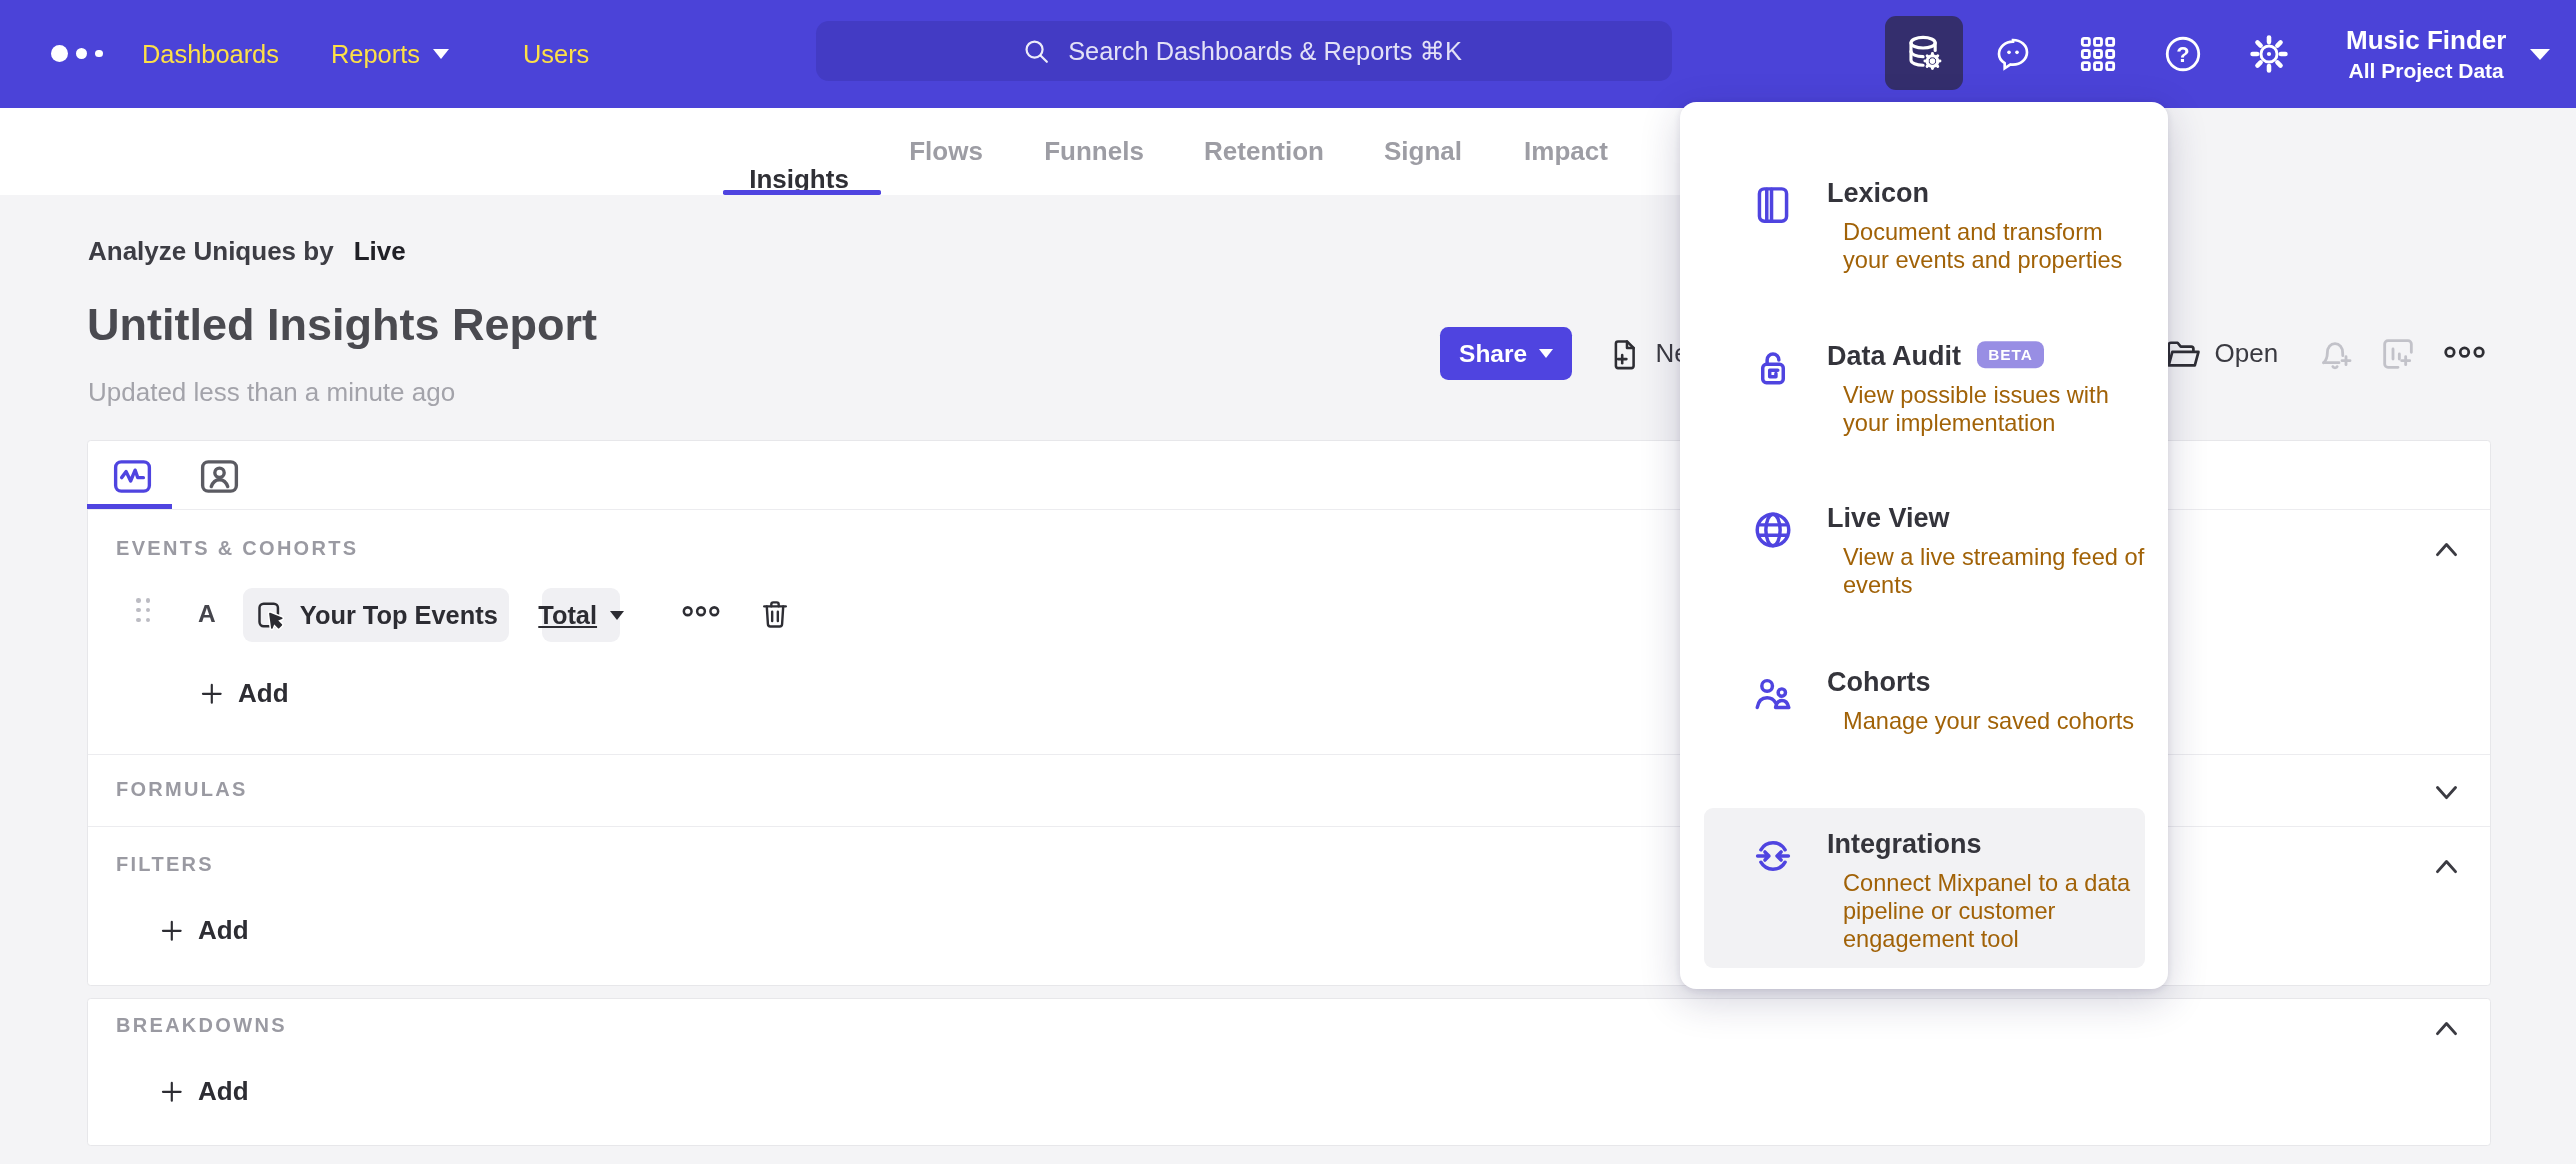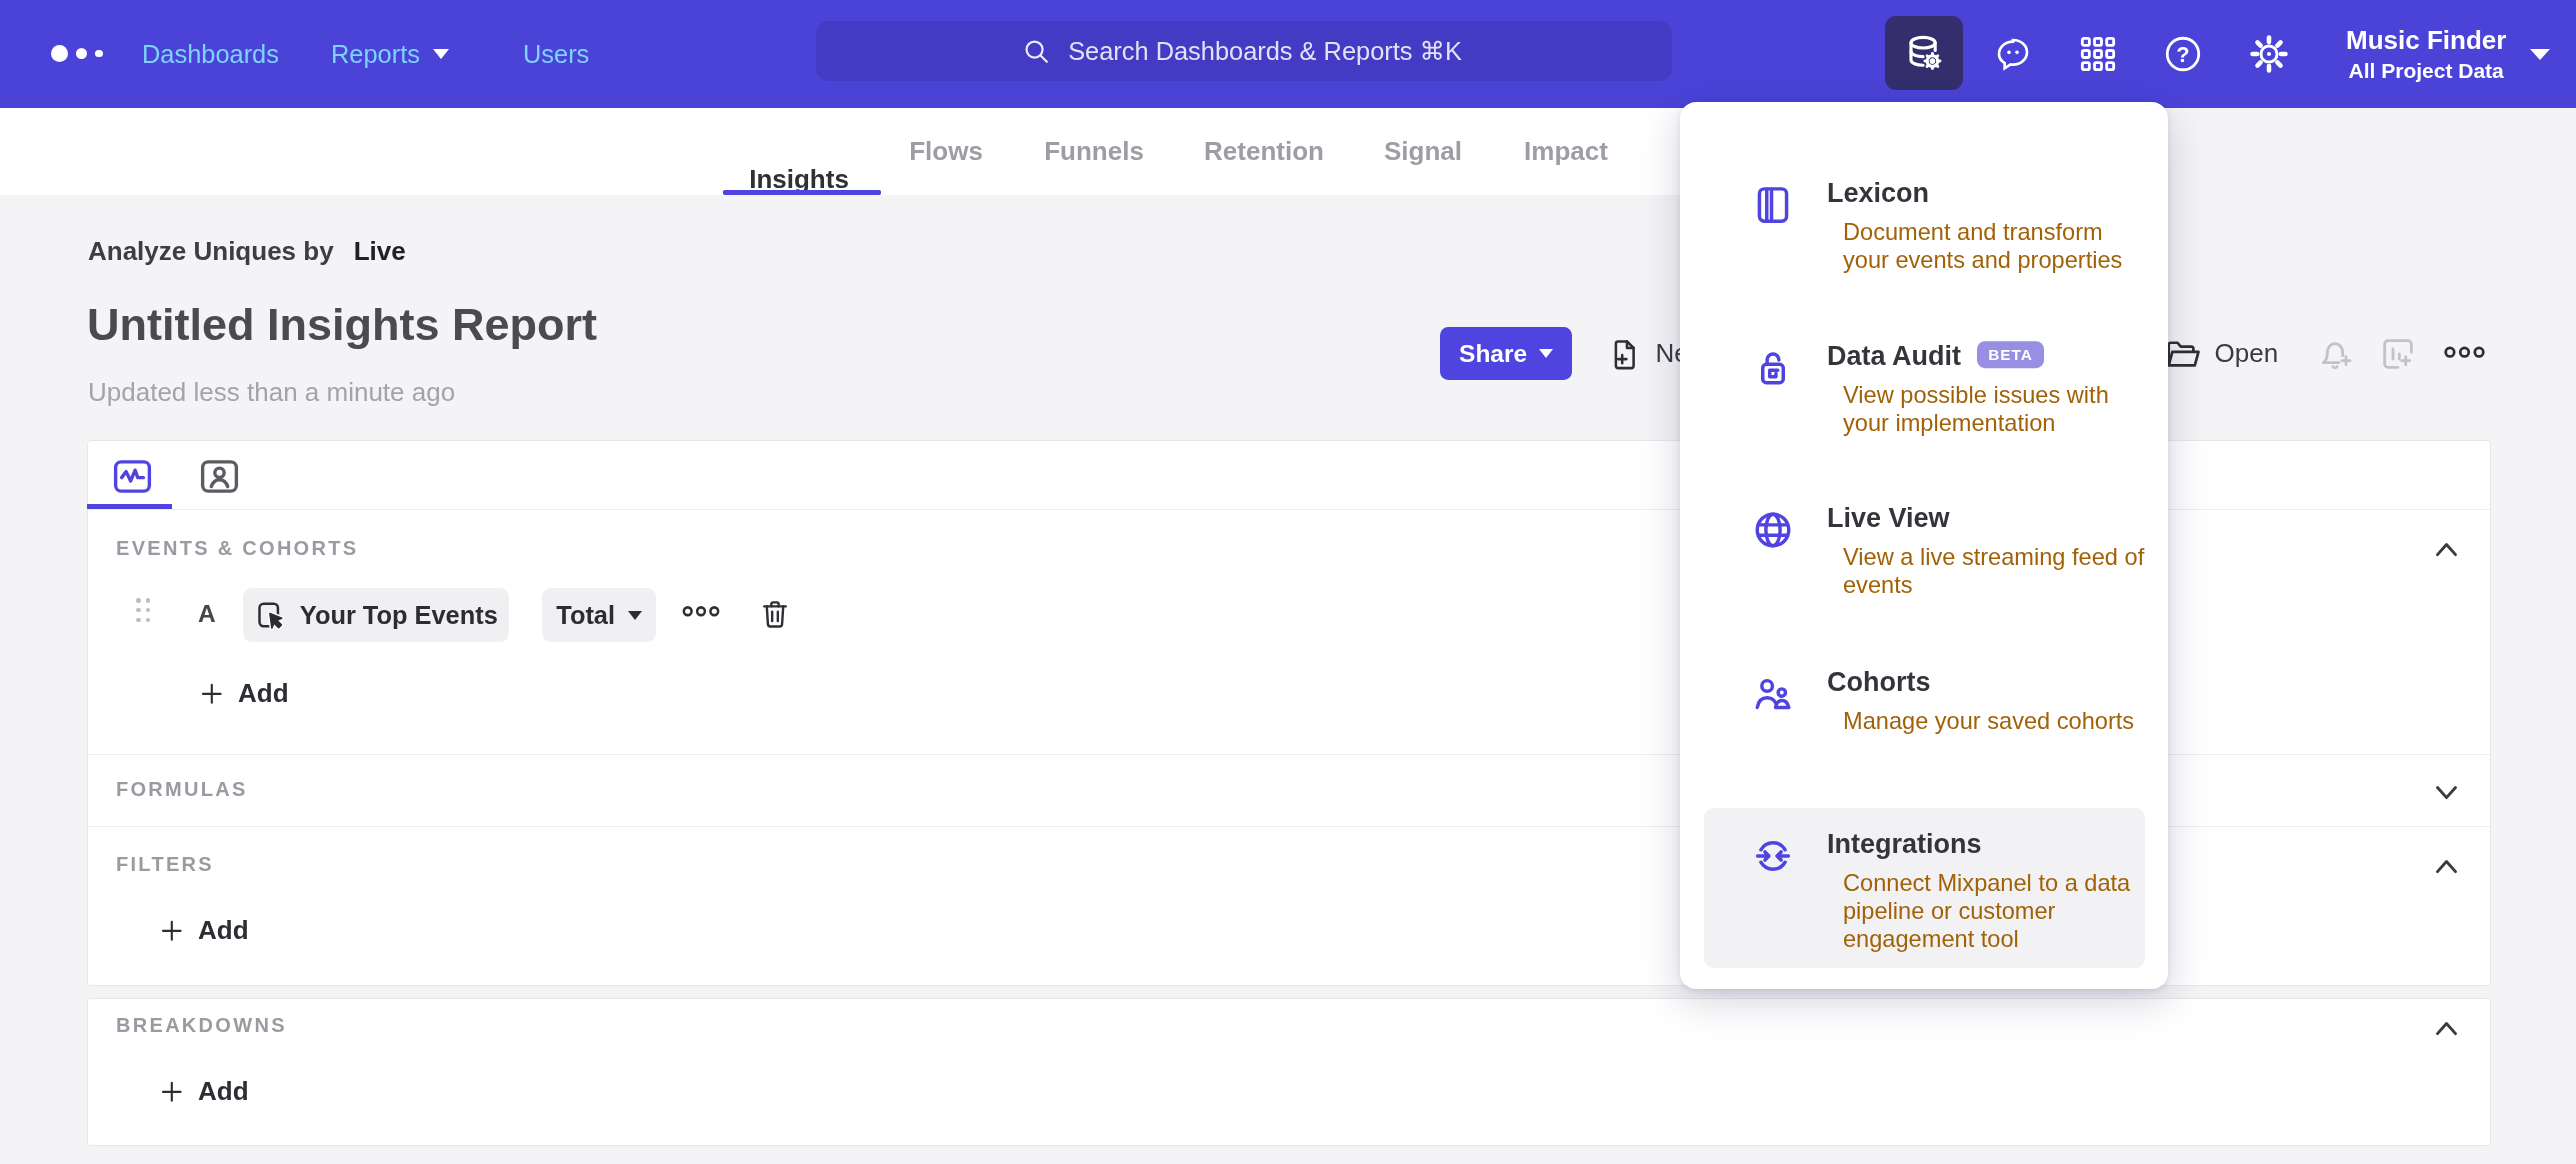--- a/index.html
+++ b/index.html
@@ -6,21 +6,21 @@
   html,body { background:#e8e8ec; }
   body { font-family:"Liberation Sans", sans-serif; -webkit-font-smoothing:antialiased; }
   .stage { position:relative; width:2576px; height:1165px; background:#f4f4f6; overflow:hidden; }
   .abs { position:absolute; }
 
   
   .topbar { position:absolute; left:0; top:0; width:2576px; height:108px; background:#4b43d8; }
   .logo-dots { position:absolute; left:51px; top:45px; display:flex; align-items:center; gap:8.2px; }
   .logo-dots i { display:block; border-radius:50%; background:#fff; }
   .nav-item { position:absolute; top:0; height:108px; display:flex; align-items:center; gap:12.7px;
-              color:#7dd3fc; font-size:25.4px; font-weight:500; cursor:pointer; }
+              color:#fde047; font-size:25.4px; font-weight:500; cursor:pointer; }
   .caret { display:inline-block; width:0; height:0; border-left:8.2px solid transparent;
            border-right:8.2px solid transparent; border-top:10px solid #fff; }
   .searchbar { position:absolute; left:816px; top:21px; width:856px; height:60px;
                background:#433bc4; border-radius:12.7px; display:flex; align-items:center;
                justify-content:center; gap:16.3px; }
   .searchbar input { background:transparent; border:none; outline:none; color:rgba(255,255,255,.92);
                font-size:25.4px; width:399px; font-family:"Liberation Sans",sans-serif; }
   .searchbar input::placeholder { color:rgba(255,255,255,.85); }
   .top-iconbtn { position:absolute; top:0; height:108px; width:78px; display:flex;
                align-items:center; justify-content:center; color:#fff; cursor:pointer; }
@@ -320,21 +320,21 @@
 
   <div class="chip" style="left:243px;width:266px;padding:0;justify-content:center;">
     <svg width="33" height="33" viewBox="0 0 24 24" fill="none" stroke="#2c2c32" stroke-width="1.8" stroke-linejoin="round">
       <rect x="4" y="3.4" width="13.4" height="16.4" rx="3"></rect>
       <path d="M11.6 10.6l8.6 3.4-3.7 1.4 3.4 3.4-2 2-3.4-3.4-1.5 3.6z" fill="#fff" stroke="#fff" stroke-width="3.4"></path>
       <path d="M11.6 10.6l8.6 3.4-3.7 1.4 3.4 3.4-2 2-3.4-3.4-1.5 3.6z" fill="#2c2c32" stroke="#2c2c32" stroke-width="1.2"></path>
     </svg>
     <span>Your Top Events</span>
   </div>
 
-  <div class="chip" style="left:542px;width:114px;justify-content:center;padding:0;">
+  <div class="chip" style="left:542px;width:78px;justify-content:center;padding:0;text-decoration:underline;">
     <span>Total</span>
     <span class="caret"></span>
   </div>
 
   <div class="abs" style="left:680px;top:604px;cursor:pointer;">
     <svg width="42" height="14.5" viewBox="0 0 34 12" fill="none" stroke="#2e2e34" stroke-width="2.1">
       <circle cx="6" cy="6" r="3.2"></circle>
         <circle cx="17" cy="6" r="3.2"></circle>
         <circle cx="28" cy="6" r="3.2"></circle>
     </svg>

